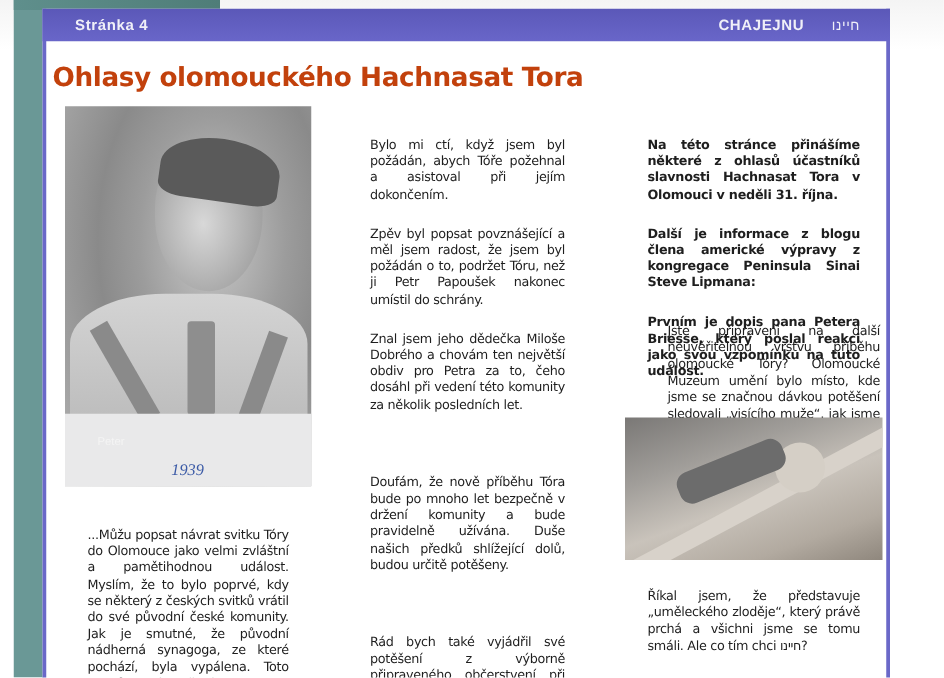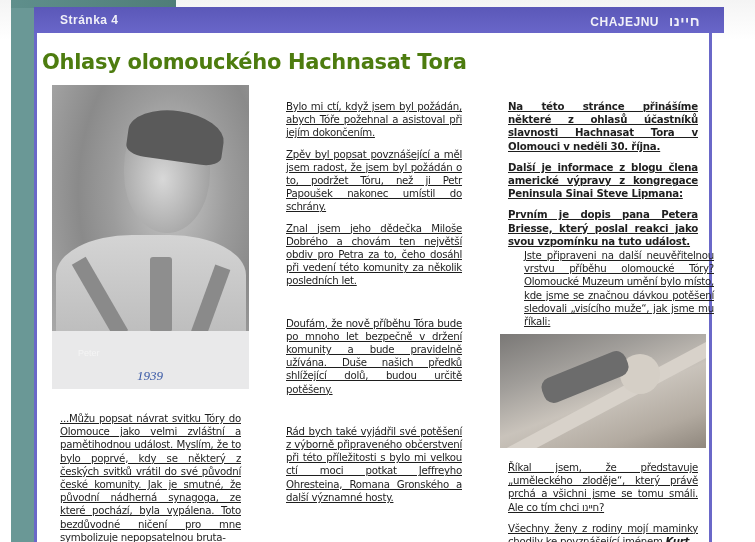--- a/index.html
+++ b/index.html
@@ -3,29 +3,29 @@
 <meta charset="utf-8">
 <style>
   html,body{margin:0;padding:0;}
   body{width:755px;height:542px;overflow:hidden;position:relative;
     background:linear-gradient(#f4f4f4,#ffffff 40px);font-family:"Liberation Sans",sans-serif;}
   .teal-left{position:absolute;left:11px;top:0;width:24px;height:542px;background:#6a9896;}
   .teal-top{position:absolute;left:11px;top:0;width:165px;height:8px;background:linear-gradient(90deg,#5f8f8c,#4f7d78);}
   .page{position:absolute;left:34px;top:7px;width:678px;height:560px;background:#fff;
     border-left:3px solid #6a68c8;border-right:3px solid #6a68c8;box-sizing:border-box;}
   .hbar{position:absolute;left:34px;top:7px;width:678px;height:26px;
-    background:linear-gradient(#5b58b8,#6966c9);color:#f0f0f8;padding-left:12px;}
+    background:linear-gradient(#5b58b8,#6966c9);color:#f0f0f8;}
   .hbar .pg{position:absolute;left:26px;top:6px;font-size:12px;font-weight:bold;letter-spacing:.5px;}
   .hbar .mast{position:absolute;right:24px;top:6px;font-size:12px;font-weight:bold;letter-spacing:.5px;}
-  .hbar .heb{font-size:14px;margin-left:10px;font-weight:bold;}
-  .title{position:absolute;left:42px;top:50px;font-size:21px;font-weight:bold;color:#4d7c0f;
+  .hbar .heb{font-size:11px;margin-left:22px;font-weight:normal;}
+  .title{position:absolute;left:42px;top:50px;font-size:21px;font-weight:bold;color:#c2410c;
     font-family:"DejaVu Sans",sans-serif;letter-spacing:-0.3px;}
   .col{position:absolute;font-family:"DejaVu Sans",sans-serif;font-size:10.2px;line-height:13.2px;
     color:#1e1e1e;text-align:justify;letter-spacing:-0.25px;}
-  .col p{margin:8px;text-decoration:underline;}
+  .col p{margin:18px;}
   .col .gap{height:13px;}
   .c1{left:52px;top:404px;width:197px;}
   .c2{left:278px;top:92px;width:192px;}
   .c3{left:500px;top:92px;width:206px;}
   .c3 .bold{font-weight:bold;letter-spacing:-0.2px;}
   .c3b{left:516px;top:241px;width:206px;}
   .c3c{left:500px;top:453px;width:206px;}
   .photo{position:absolute;left:52px;top:85px;width:197px;height:304px;overflow:hidden;
     background:radial-gradient(ellipse at 60% 35%,#c9c9c9 0%,#9c9c9c 35%,#8a8a8a 55%,#b5b5b5 100%);}
   .photo .paper{position:absolute;left:0;bottom:0;width:100%;height:58px;background:#e9e9ea;}
@@ -83,21 +83,21 @@
   <p>Zpěv byl popsat povznášející a měl jsem radost, že jsem byl požádán o to, podržet Tóru, než ji Petr Papoušek nakonec umístil do schrány.</p>
   <p>Znal jsem jeho dědečka Miloše Dobrého a chovám ten největší obdiv pro Petra za to, čeho dosáhl při vedení této komunity za několik posledních let.</p>
   <div class="gap"></div>
   <p>Doufám, že nově příběhu Tóra bude po mnoho let bezpečně v držení komunity a bude pravidelně užívána. Duše našich předků shlížející dolů, budou určitě potěšeny.</p>
   <div class="gap"></div>
   <p>Rád bych také vyjádřil své potěšení z výborně připraveného občerstvení při této příležitosti s bylo mi velkou ctí moci potkat Jeffreyho Ohresteina, Romana Gronského a další významné hosty.</p>
   <div class="gap"></div>
 </div>
 
 <div class="col c3">
-  <p class="bold">Na této stránce přinášíme některé z ohlasů účastníků slavnosti Hachnasat Tora v Olomouci v neděli 30. října.</p>
+  <p class="bold">Na této stránce přinášíme některé z ohlasů účastníků slavnosti Hachnasat Tora v Olomouci v neděli 31. října.</p>
   <p class="bold">Další je informace z blogu člena americké výpravy z kongregace Peninsula Sinai Steve Lipmana:</p>
   <p class="bold">Prvním je dopis pana Petera Briesse, který poslal reakci jako svou vzpomínku na tuto událost.</p>
 </div>
 
 <div class="col c3b">
   <p>Jste připraveni na další neuvěřitelnou vrstvu příběhu olomoucké Tóry? Olomoucké Muzeum umění bylo místo, kde jsme se značnou dávkou potěšení sledovali „visícího muže“, jak jsme mu říkali:</p>
 </div>
 
 <div class="museum">
   <div class="band"></div>

